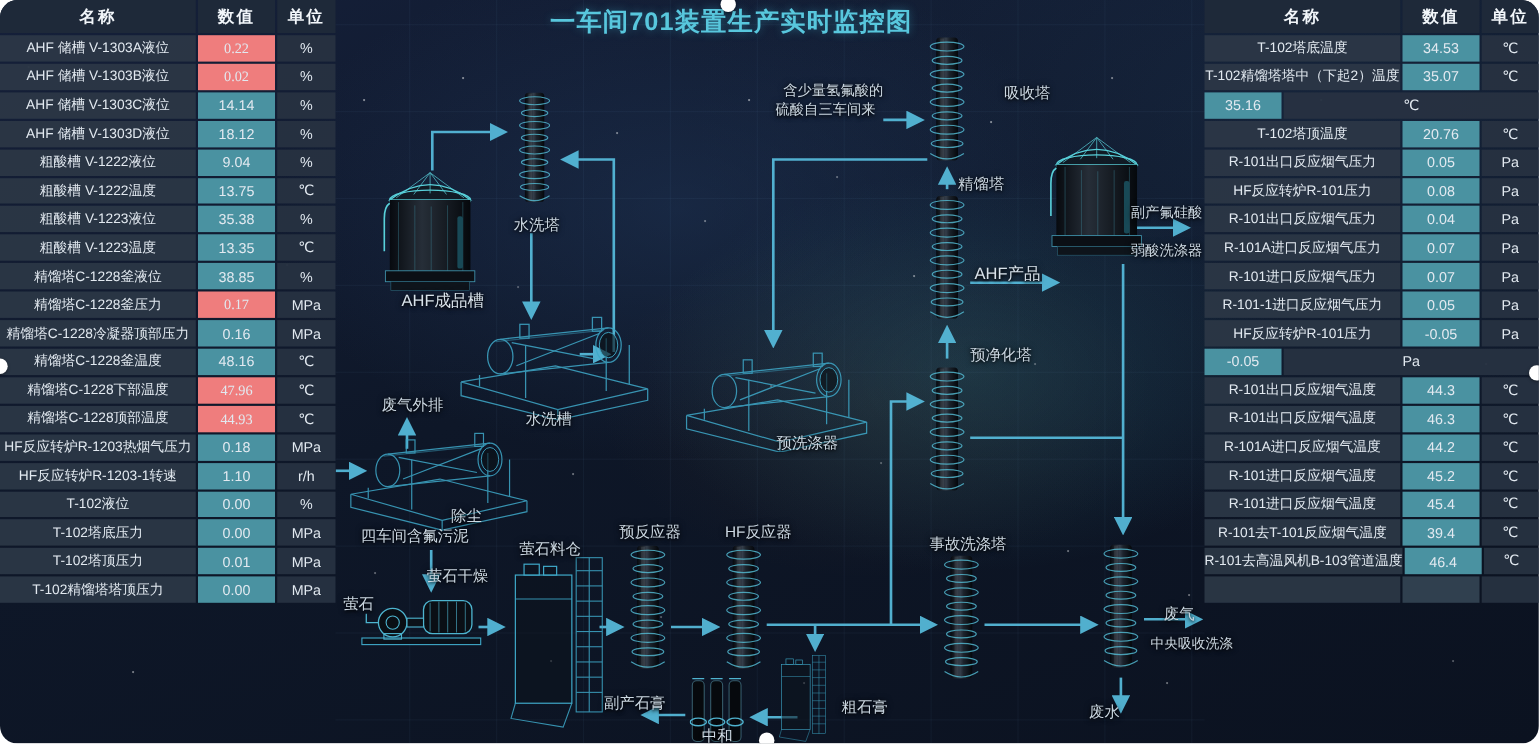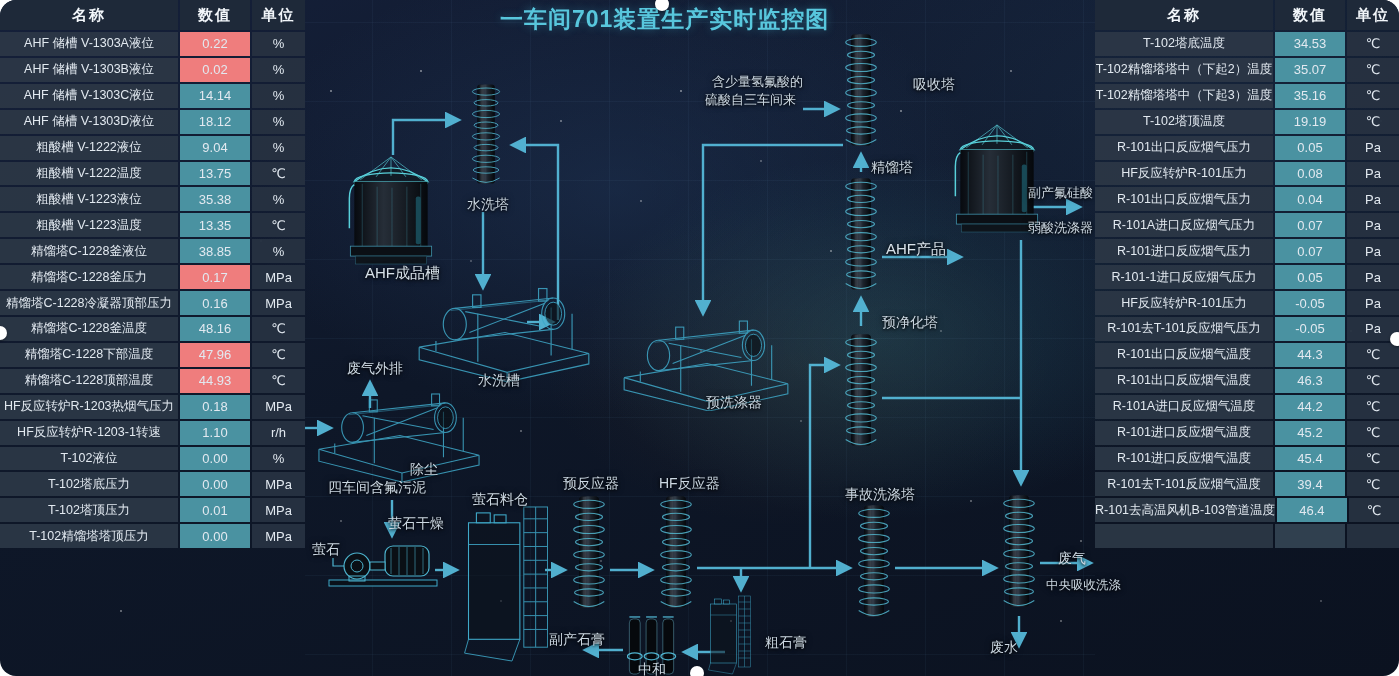--- a/index.html
+++ b/index.html
@@ -48,21 +48,21 @@
   .dtable.right{left:1095px;width:304px;}
   .thead,.trow{display:flex;gap:2px;}
   .thead{height:30px;flex:0 0 30px;}
   .tbody{flex:1;display:flex;flex-direction:column;gap:2px;}
   .trow{flex:1;}
   .cell{display:flex;align-items:center;justify-content:center;color:#e2e9f0;}
   .cell.name{flex:0 0 178px;background:rgba(43,55,70,.95);font-size:12.5px;white-space:nowrap;}
   .cell.val{flex:0 0 70px;background:#4a92a1;font-size:13px;}
   .cell.unit{flex:1;background:rgba(39,50,65,.95);font-size:13px;}
   .thead .cell{background:#1e2939;font-size:15px;font-weight:700;letter-spacing:2px;color:#f2f6fa;}
-  .cell.val.alarm{background:#ef7d7d;}
+  .cell.val.alarm{background:#ef7d7d;font-family:Liberation Serif, serif;}
   .cell.val.blank{background:#30404f;}
   
   #diagram{position:absolute;left:305px;top:0;width:790px;height:676px;z-index:2;
     background-image:
       linear-gradient(rgba(115,165,215,.055) 1px, transparent 1px),
       linear-gradient(90deg, rgba(115,165,215,.055) 1px, transparent 1px);
     background-size:79px 79px;background-position:-12px 22px;}
   #flow-svg{position:absolute;left:0;top:0;}
   .lbl{position:absolute;color:#ccd8e2;font-size:13px;white-space:nowrap;z-index:3;
     text-shadow:0 1px 3px rgba(0,0,0,.95),0 0 6px rgba(0,0,0,.6);}
@@ -244,28 +244,27 @@
           <div class="cell unit">℃</div>
         </div>
 
         <div class="trow">
           <div class="cell name">T-102精馏塔塔中（下起2）温度</div>
           <div class="cell val">35.07</div>
           <div class="cell unit">℃</div>
         </div>
 
         <div class="trow">
-          <div class="cell name">T-102精馏塔塔中（下起3）温度</div>
           <div class="cell val">35.16</div>
           <div class="cell unit">℃</div>
         </div>
 
         <div class="trow">
           <div class="cell name">T-102塔顶温度</div>
-          <div class="cell val">19.19</div>
+          <div class="cell val">20.76</div>
           <div class="cell unit">℃</div>
         </div>
 
         <div class="trow">
           <div class="cell name">R-101出口反应烟气压力</div>
           <div class="cell val">0.05</div>
           <div class="cell unit">Pa</div>
         </div>
 
         <div class="trow">
@@ -298,21 +297,20 @@
           <div class="cell unit">Pa</div>
         </div>
 
         <div class="trow">
           <div class="cell name">HF反应转炉R-101压力</div>
           <div class="cell val">-0.05</div>
           <div class="cell unit">Pa</div>
         </div>
 
         <div class="trow">
-          <div class="cell name">R-101去T-101反应烟气压力</div>
           <div class="cell val">-0.05</div>
           <div class="cell unit">Pa</div>
         </div>
 
         <div class="trow">
           <div class="cell name">R-101出口反应烟气温度</div>
           <div class="cell val">44.3</div>
           <div class="cell unit">℃</div>
         </div>
 

